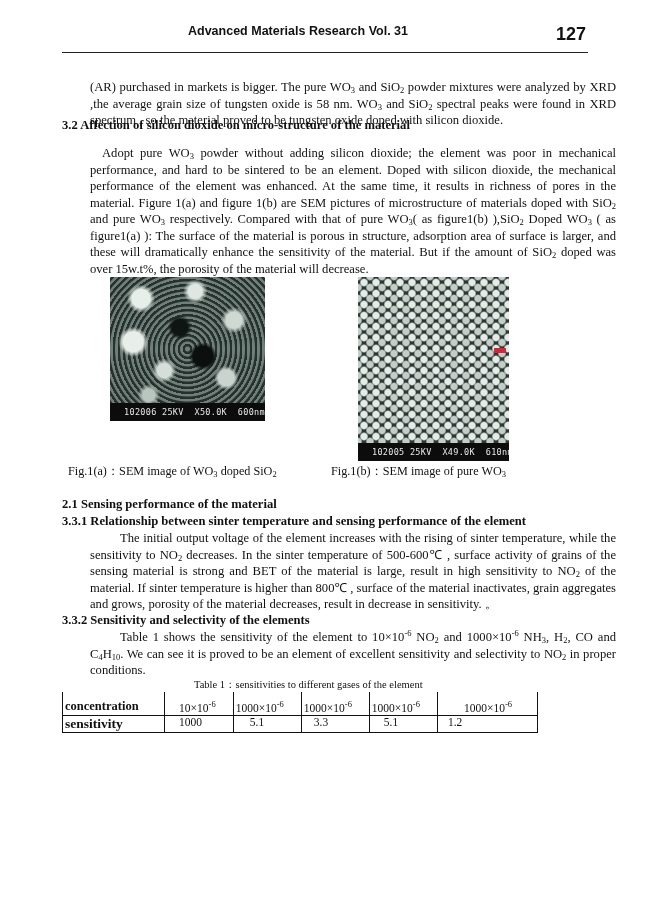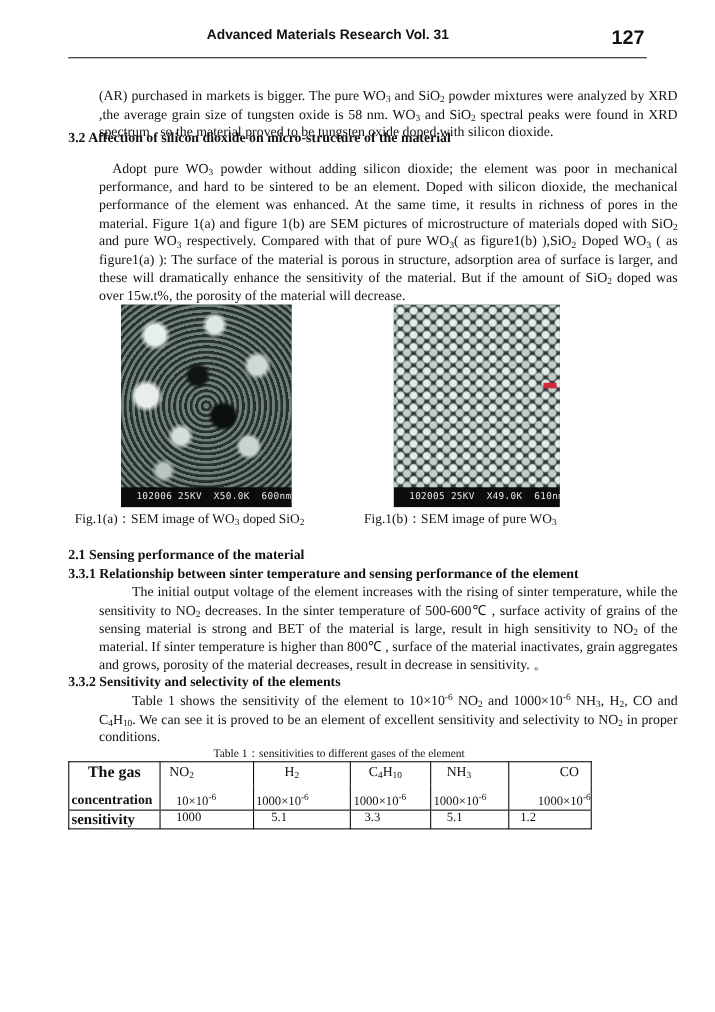--- a/index.html
+++ b/index.html
@@ -41,33 +41,33 @@
   <span class="journal">Advanced Materials Research Vol. 31</span>
   <span class="pageno">127</span>
 </div>
 
 <div class="para" style="top:79px;"><span>(AR) purchased in markets is bigger. The pure WO</span><sub>3</sub><span> and SiO</span><sub>2</sub><span> powder mixtures were analyzed by XRD ,the average grain size of tungsten oxide is 58 nm. WO</span><sub>3</sub><span> and SiO</span><sub>2</sub><span> spectral peaks were found in XRD spectrum , so the material proved to be tungsten oxide doped with silicon dioxide.</span></div>
 
 <div class="heading" style="top:117px;">3.2    Affection of silicon dioxide on micro-structure of the material</div>
 
 <div class="para indent" style="top:145px;"><span>Adopt pure WO</span><sub>3</sub><span> powder without adding silicon dioxide; the element was poor in mechanical performance, and hard to be sintered to be an element. Doped with silicon dioxide, the mechanical performance of the element was enhanced. At the same time, it results in richness of pores in the material.   Figure 1(a) and figure 1(b) are SEM pictures of microstructure of materials doped with SiO</span><sub>2</sub><span> and pure WO</span><sub>3</sub><span> respectively. Compared with that of pure WO</span><sub>3</sub><span>( as figure1(b) ),SiO</span><sub>2</sub><span> Doped WO</span><sub>3</sub><span> ( as figure1(a) ): The surface of the material is porous in structure, adsorption area of surface is larger, and these will dramatically enhance the sensitivity of the material. But if the amount of SiO</span><sub>2</sub><span> doped was over 15w.t%, the porosity of the material will decrease.</span></div>
 
-<div class="sem" style="left:110px; top:277px; width:155px; height:184px;
+<div class="sem" style="left:110px; top:277px; width:155px; height:144px;
      background:
        radial-gradient(circle at 20% 15%, #e6efe9 0 9px, transparent 14px),
        radial-gradient(circle at 55% 10%, #dfe7e2 0 7px, transparent 12px),
        radial-gradient(circle at 80% 30%, #cfd9d4 0 8px, transparent 13px),
        radial-gradient(circle at 15% 45%, #e8eee9 0 10px, transparent 15px),
        radial-gradient(circle at 45% 35%, #0f1513 0 8px, transparent 12px),
        radial-gradient(circle at 60% 55%, #0b100f 0 10px, transparent 14px),
        radial-gradient(circle at 35% 65%, #d5ded9 0 7px, transparent 12px),
        radial-gradient(circle at 75% 70%, #c9d4cf 0 8px, transparent 12px),
        radial-gradient(circle at 25% 82%, #b9c6c0 0 6px, transparent 11px),
        repeating-radial-gradient(circle at 50% 50%, #6f7f79 0 2px, #26302d 3px 5px),
-       #3a4844;">
+       #3a4844; text-align: center;">
   <div class="bar">102006 25KV  X50.0K  600nm</div>
 </div>
 
 <div class="sem" style="left:358px; top:277px; width:151px; height:184px;
      background:
        radial-gradient(circle, #e4ece8 0 3px, transparent 4.5px) 0 0/12px 11px,
        radial-gradient(circle, #c3cec9 0 3px, transparent 4.5px) 6px 5px/12px 11px,
        #2c3633;">
   <div style="position:absolute; left:136px; top:71px; width:12px; height:5px; background:#d2263a;"></div>
   <div class="bar">102005 25KV  X49.0K  610nm</div>
@@ -82,28 +82,20 @@
 <div class="para indent2" style="top:530px;"><span>The initial output voltage of the element increases with the rising of sinter temperature, while the sensitivity to NO</span><sub>2</sub><span> decreases. In the sinter temperature of 500-600℃ , surface activity of grains of the sensing material is strong and BET of the material is large, result in high sensitivity to NO</span><sub>2</sub><span> of the material. If sinter temperature is higher than 800℃ , surface of the material inactivates, grain aggregates and grows, porosity of the material decreases, result in decrease in sensitivity. 。</span></div>
 
 <div class="heading" style="top:612px;">3.3.2 Sensitivity and selectivity of the elements</div>
 
 <div class="para indent2" style="top:629px;"><span>Table 1 shows the sensitivity of the element to 10×10</span><sup>-6</sup><span> NO</span><sub>2</sub><span> and 1000×10</span><sup>-6</sup><span> NH</span><sub>3</sub><span>, H</span><sub>2</sub><span>, CO and C</span><sub>4</sub><span>H</span><sub>10</sub><span>. We can see it is proved to be an element of excellent sensitivity and selectivity to NO</span><sub>2</sub><span> in proper conditions.</span></div>
 
 <div class="tcaption">Table 1：sensitivities to different gases of the element</div>
 
 <table class="t1">
   <tbody>
-      <tr class="r1">
-    <td class="rowhead rowhead-lg" style="width:82px;">The gas</td>
-    <td style="width:76px;"><span>NO</span><sub>2</sub></td>
-    <td style="width:60px; padding-left:28px;"><span>H</span><sub>2</sub></td>
-    <td style="width:56px; padding-left:16px;"><span>C</span><sub>4</sub><span>H</span><sub>10</sub></td>
-    <td style="width:56px; padding-left:14px;"><span>NH</span><sub>3</sub></td>
-    <td style="padding-left:46px;">CO</td>
-  </tr>
   <tr class="r2">
     <td class="rowhead" style="font-size:12.5px !important;">concentration</td>
     <td style="padding-left:14px;"><span>10×10</span><sup>-6</sup></td>
     <td style="padding-left:2px;"><span>1000×10</span><sup>-6</sup></td>
     <td style="padding-left:2px;"><span>1000×10</span><sup>-6</sup></td>
     <td style="padding-left:2px;"><span>1000×10</span><sup>-6</sup></td>
     <td style="padding-left:26px;"><span>1000×10</span><sup>-6</sup></td>
   </tr>
   <tr class="r3">
     <td class="rowhead">sensitivity</td>

